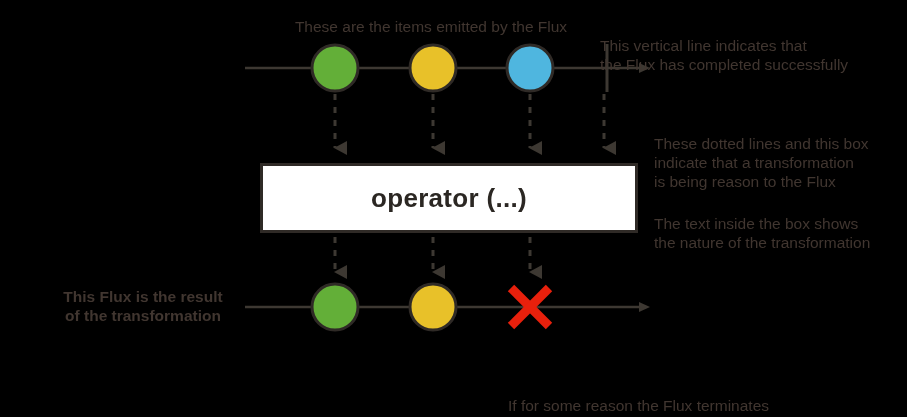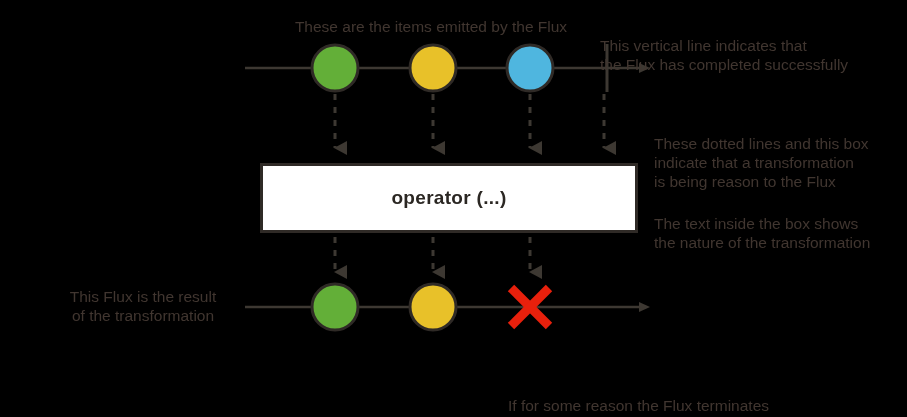--- a/index.html
+++ b/index.html
@@ -2,21 +2,21 @@
 <html><head>
 <meta charset="utf-8">
 <style>
   html,body{margin:0;padding:0;background:#000;}
   body{width:907px;height:417px;overflow:hidden;font-family:"Liberation Sans",sans-serif;}
   #stage{position:relative;width:907px;height:417px;background:#000;}
   .ann{position:absolute;color:#413630;font-size:15.5px;line-height:19px;white-space:pre;font-family:"Liberation Sans",sans-serif;}
   .ann.center{text-align:center;}
   #svgroot{position:absolute;left:0;top:0;width:907px;height:417px;}
   .opbox{position:absolute;left:260px;top:163px;width:378px;height:70px;background:#ffffff;border:3px solid #2f2a26;box-sizing:border-box;display:flex;align-items:center;justify-content:center;}
-  .opbox span{font-size:19px;font-weight:bold;color:#2b2723;font-family:"Liberation Sans",sans-serif;letter-spacing:.3px;}
+  .opbox span{font-size:26px;font-weight:bold;color:#2b2723;font-family:"Liberation Sans",sans-serif;letter-spacing:.3px;}
 </style>
 </head>
 <body>
 
 <div id="stage">
 
   <svg id="svgroot" viewBox="0 0 907 417">
     <defs>
       <marker id="arrowhead" markerWidth="12" markerHeight="12" refX="1" refY="5" orient="auto" markerUnits="userSpaceOnUse">
         <path d="M0,0 L11,5 L0,10 z" fill="#3d3832"></path>
@@ -68,20 +68,20 @@
   <div class="ann" style="left:600px;top:4px;width:305px;margin-top:32px;">This vertical line indicates that
 the Flux has completed successfully</div>
 
   <div class="ann" style="left:654px;top:134px;width:250px;">These dotted lines and this box
 indicate that a transformation
 is being reason to the Flux</div>
 
   <div class="ann" style="left:654px;top:214px;width:250px;">The text inside the box shows
 the nature of the transformation</div>
 
-  <div class="ann center" style="left:48px;top:287px;width:190px;">This Flux is the result
+  <div class="ann center" style="left:48px;top:287px;width:190px;font-weight:bold;">This Flux is the result
 of the transformation</div>
 
   <div class="ann" style="left:508px;top:348px;width:390px;margin-top:48px;">If for some reason the Flux terminates
 abnormally, with an error, the vertical
 line is replaced by an X</div>
 
 </div>
 
 </body></html>

